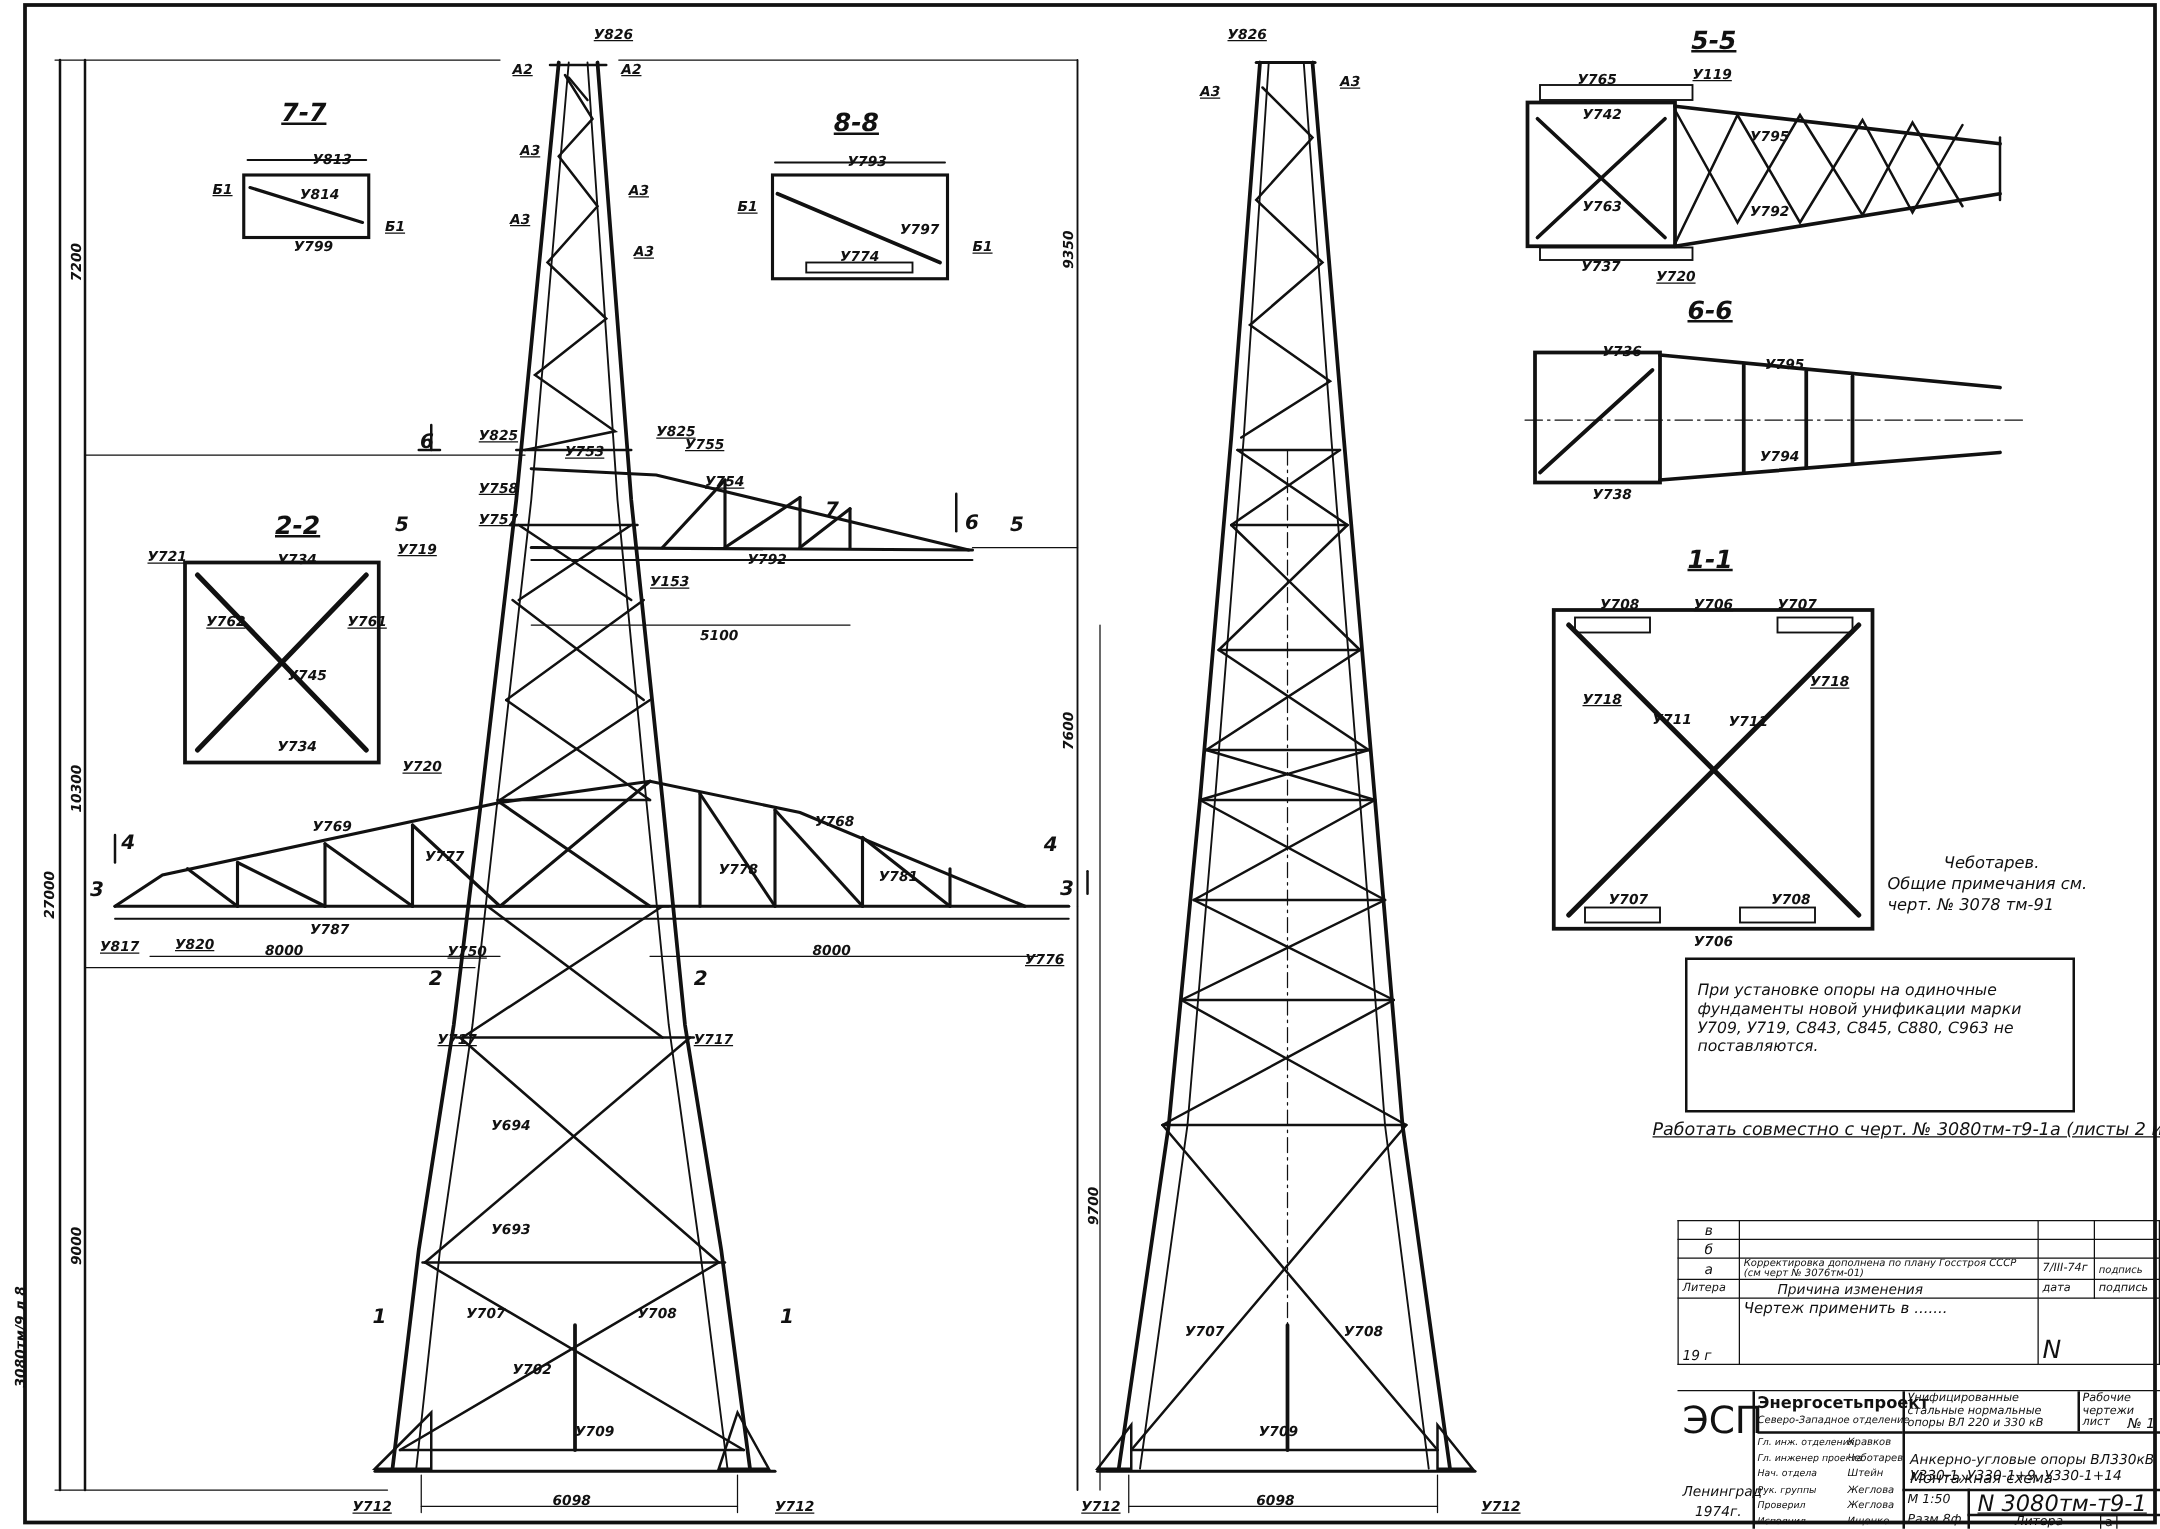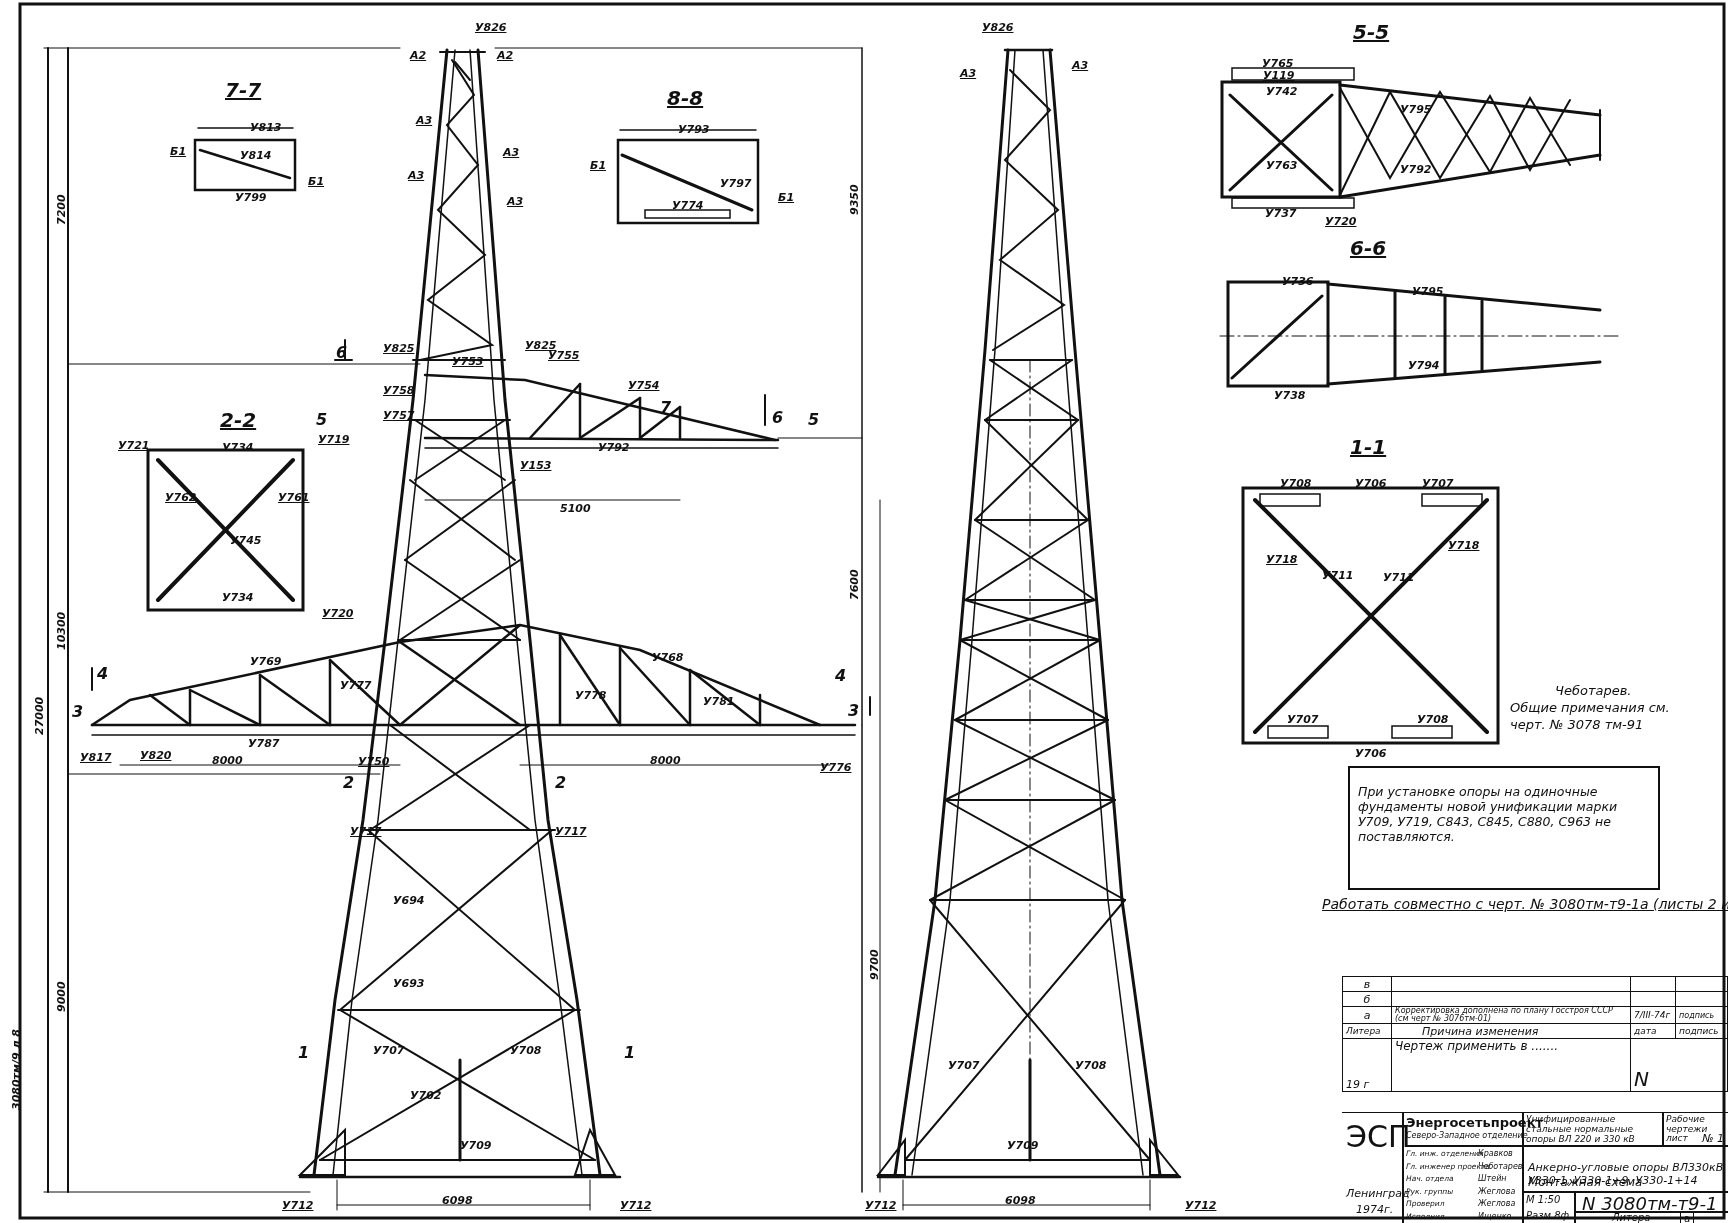--- a/index.html
+++ b/index.html
@@ -261,21 +261,21 @@
 <div class="lbl" style="left:222px;top:442px;">У734</div>
 <div class="lbl" style="left:222px;top:592px;">У734</div>
 <div class="lbl u" style="left:165px;top:492px;">У762</div>
 <div class="lbl u" style="left:278px;top:492px;">У761</div>
 <div class="lbl" style="left:230px;top:535px;">У745</div>
 <div class="lbl u" style="left:118px;top:440px;">У721</div>
 <div class="lbl u" style="left:318px;top:434px;">У719</div>
 <div class="lbl u" style="left:322px;top:608px;">У720</div>
 
 <div class="lbl" style="left:1262px;top:58px;">У765</div>
-<div class="lbl u" style="left:1263px;top:54px;margin-top:16px;">У119</div>
+<div class="lbl u" style="left:1354px;top:54px;">У119</div>
 <div class="lbl" style="left:1266px;top:86px;">У742</div>
 <div class="lbl" style="left:1266px;top:160px;">У763</div>
 <div class="lbl" style="left:1265px;top:208px;">У737</div>
 <div class="lbl u" style="left:1325px;top:216px;">У720</div>
 <div class="lbl" style="left:1400px;top:104px;">У795</div>
 <div class="lbl" style="left:1400px;top:164px;">У792</div>
 
 <div class="lbl" style="left:1282px;top:276px;">У736</div>
 <div class="lbl" style="left:1274px;top:390px;">У738</div>
 <div class="lbl" style="left:1412px;top:286px;">У795</div>
@@ -297,21 +297,21 @@
 <div class="lbl u" style="left:410px;top:50px;">А2</div>
 <div class="lbl u" style="left:497px;top:50px;">А2</div>
 <div class="lbl u" style="left:416px;top:115px;">А3</div>
 <div class="lbl u" style="left:503px;top:147px;">А3</div>
 <div class="lbl u" style="left:408px;top:170px;">А3</div>
 <div class="lbl u" style="left:507px;top:196px;">А3</div>
 <div class="lbl u" style="left:960px;top:68px;">А3</div>
 <div class="lbl u" style="left:1072px;top:60px;">А3</div>
 
 <div class="lbl u" style="left:452px;top:356px;">У753</div>
-<div class="lbl u" style="left:628px;top:380px;">У754</div>
+<div class="lbl u" style="left:564px;top:380px;">У754</div>
 <div class="lbl u" style="left:548px;top:350px;">У755</div>
 <div class="lbl u" style="left:383px;top:410px;">У757</div>
 <div class="lbl u" style="left:383px;top:385px;">У758</div>
 <div class="lbl" style="left:598px;top:442px;">У792</div>
 <div class="lbl u" style="left:520px;top:460px;">У153</div>
 <div class="lbl u" style="left:525px;top:340px;">У825</div>
 <div class="lbl u" style="left:383px;top:343px;">У825</div>
 
 <div class="lbl" style="left:250px;top:656px;">У769</div>
 <div class="lbl" style="left:652px;top:652px;">У768</div>

